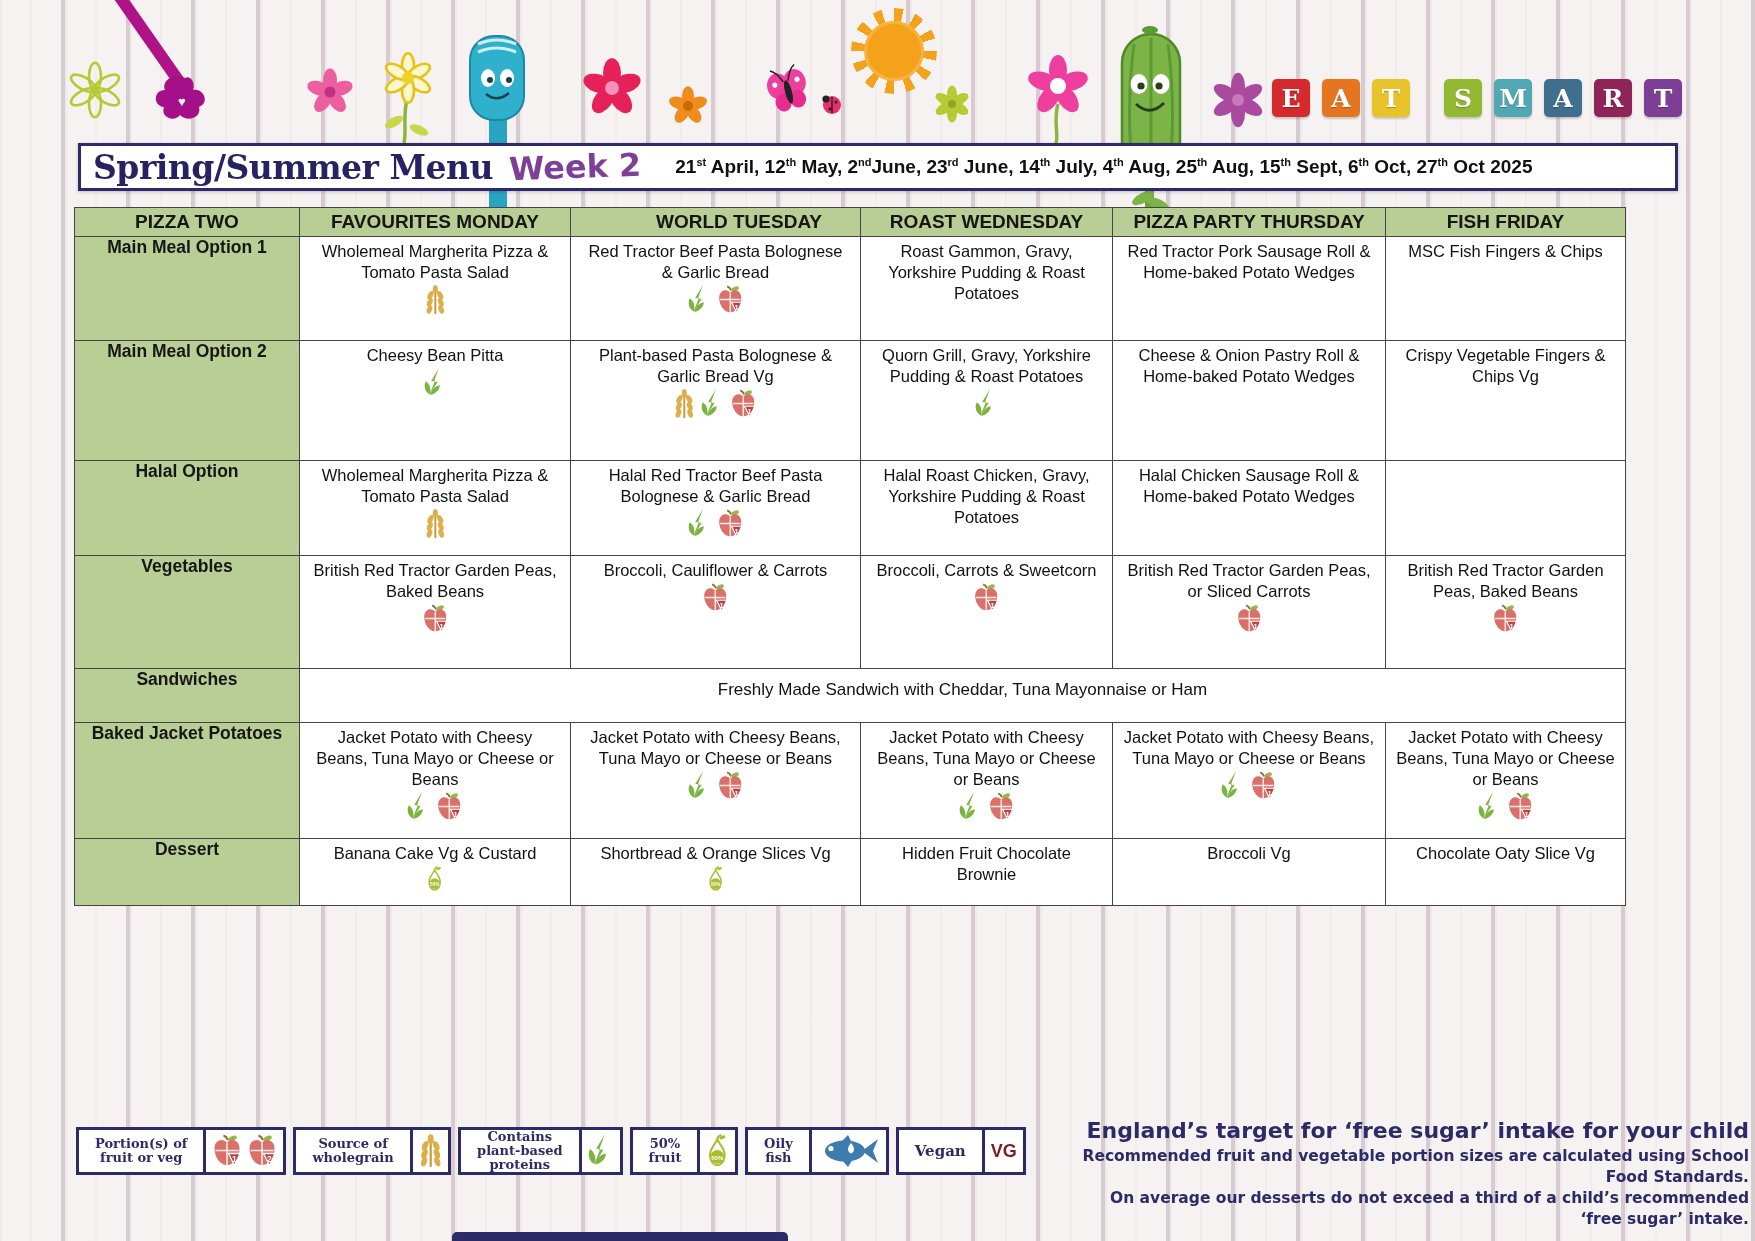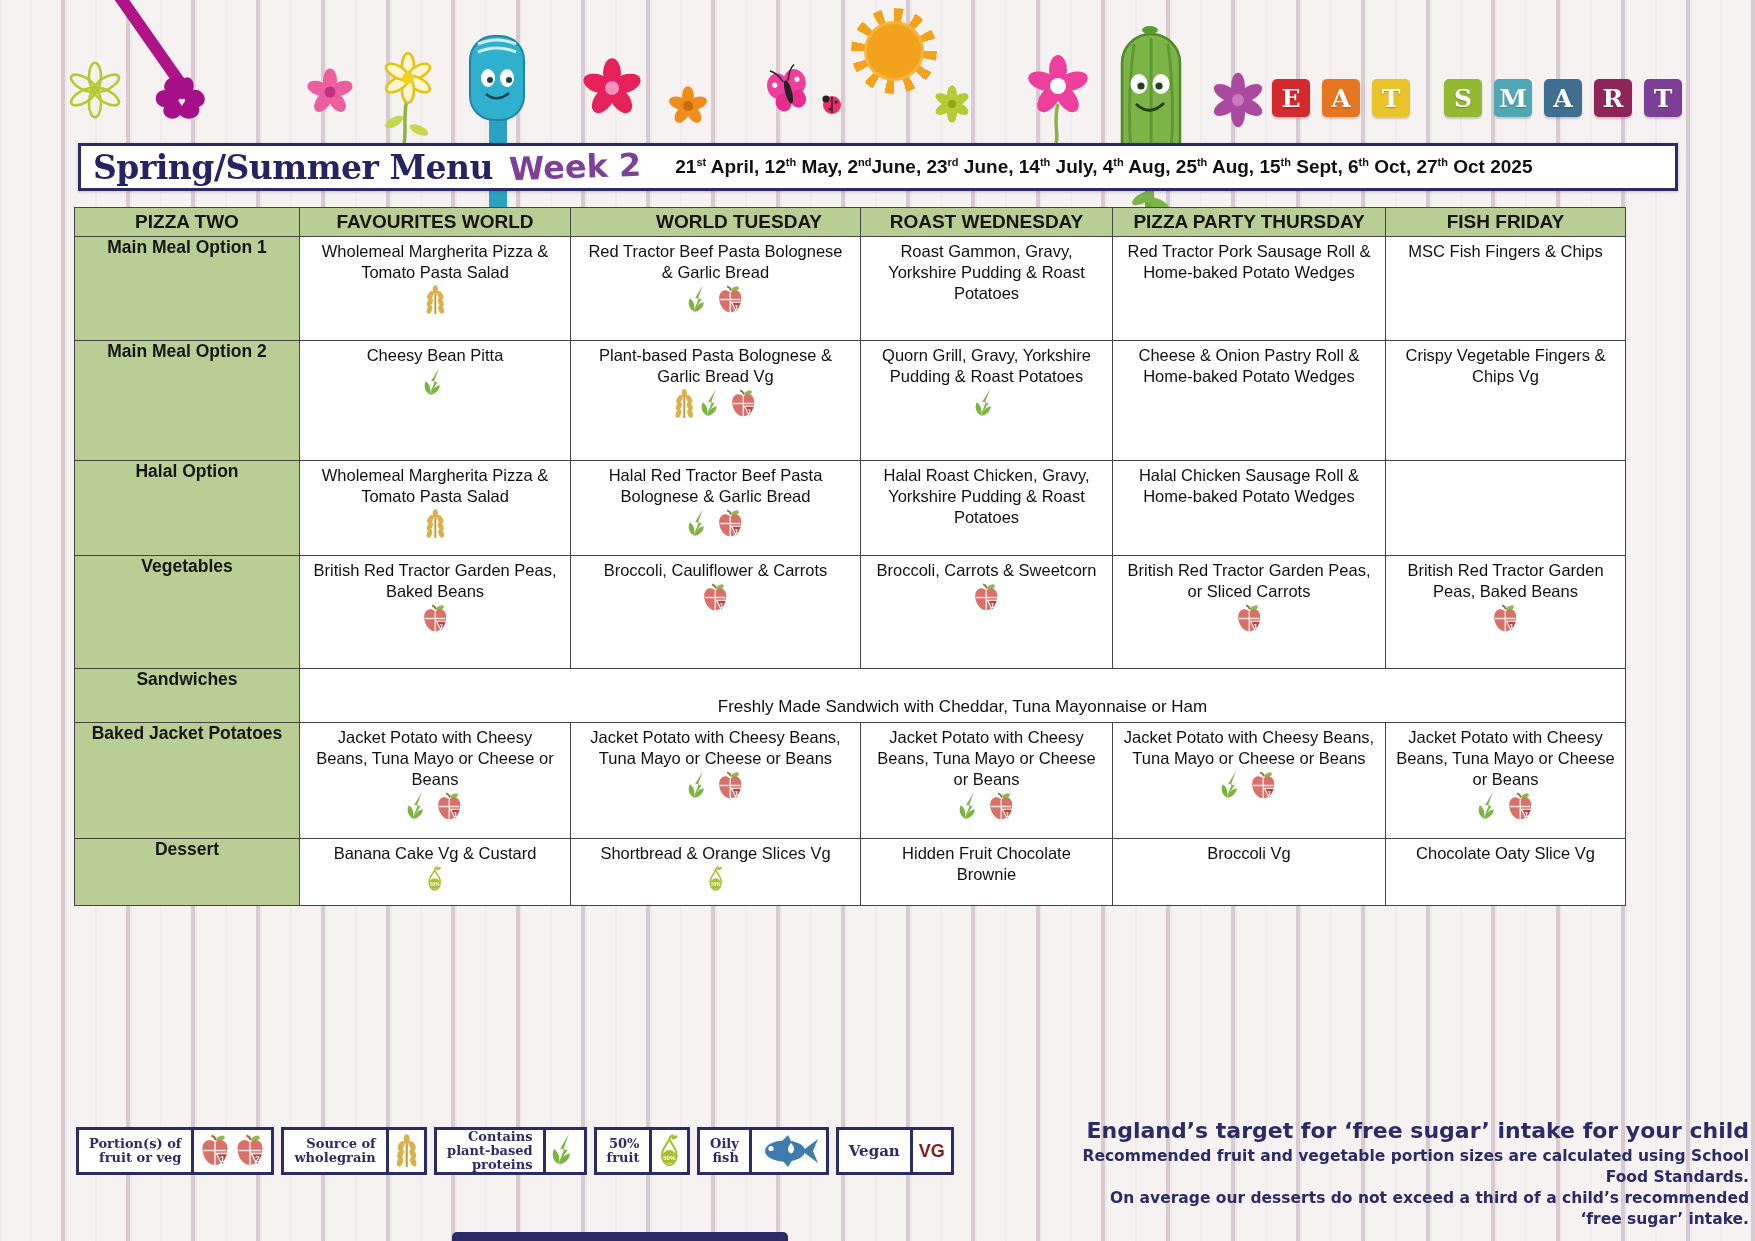--- a/index.html
+++ b/index.html
@@ -27,31 +27,31 @@
         box-shadow:0 1px 3px rgba(40,35,90,0.25);}
   .title-main{font-family:"DejaVu Serif",serif;font-weight:900;font-size:33px;color:#272262;margin-left:12px;letter-spacing:-0.5px;white-space:nowrap;}
   .title-week{font-family:"DejaVu Sans",sans-serif;font-weight:bold;font-size:32px;color:#7e3f99;margin-left:16px;transform:rotate(-2deg);white-space:nowrap;}
   .dates{margin-left:34px;font-size:19px;font-weight:bold;color:#101010;white-space:nowrap;}
   .dates sup{font-size:11px;}
   #menu-table{position:absolute;left:74px;top:207px;width:1551px;border-collapse:collapse;table-layout:fixed;z-index:5;}
   #menu-table th,#menu-table td{border:1.6px solid #454545;box-sizing:border-box;vertical-align:top;}
   #menu-table th{background:#b9ce94;font-size:19px;font-weight:bold;color:#161616;height:29px;vertical-align:middle;padding:0;}
   .label-cell{background:#b9ce94;font-weight:bold;font-size:17.5px;color:#161616;text-align:center;padding-top:0;}
   td.cell{background:#fff;text-align:center;padding:4px 10px 0;font-size:16.5px;line-height:21px;color:#111;}
-  td.span-cell{background:#fff;text-align:center;vertical-align:top;padding-top:28px;font-size:17px;color:#111;}
+  td.span-cell{background:#fff;text-align:center;vertical-align:top;padding-top:11px;font-size:17px;color:#111;}
   .row-0{height:104px}.row-1{height:120px}.row-2{height:95px}.row-3{height:113px}
   .row-4{height:54px}.row-5{height:116px}.row-6{height:67px}
   .cicons{display:flex;justify-content:center;align-items:flex-start;gap:6px;margin-top:2px;}
   .cicons .icon svg{height:30px;width:auto;display:block;}
   .row-6 .cicons .icon svg{height:26px;}
   .legend{position:absolute;left:76px;top:1127px;display:flex;gap:7px;height:48px;z-index:5;}
   .lbox{display:flex;border:3px solid #2d2a68;background:#fff;box-sizing:border-box;}
-  .llabel{display:flex;align-items:center;justify-content:center;text-align:right;
+  .llabel{display:flex;align-items:center;justify-content:center;text-align:center;
         font-family:"DejaVu Serif",serif;font-weight:bold;font-size:13px;line-height:1.1;color:#2d2a68;
-        padding:0 10px;border-right:3px solid #2d2a68;white-space:pre-line;}
+        padding:0 16px;border-right:3px solid #2d2a68;white-space:pre-line;}
   .lbox:last-child .llabel{font-size:15px;}
   .licons{display:flex;align-items:center;justify-content:center;gap:5px;padding:0 6px;}
   .licons .icon svg{height:34px;width:auto;display:block;}
   .licons .vg{font-size:18px;font-weight:bold;color:#7f1d1d;font-family:"Liberation Sans",sans-serif;}
   .footnote{position:absolute;right:6px;top:1118px;width:680px;text-align:right;color:#2d2a68;font-family:"DejaVu Sans",sans-serif;z-index:5;}
   .fn1{font-size:22px;font-weight:bold;margin-bottom:3px;}
   .fn2{font-size:15.5px;font-weight:bold;line-height:21px;}
   .bottomstrip{position:absolute;left:452px;top:1232px;width:336px;height:9px;background:#2d2a68;border-radius:5px 5px 0 0;z-index:4;}
 </style>
 </head>
@@ -188,21 +188,21 @@
 <div class="titlebar">
   <span class="title-main">Spring/Summer Menu</span>
   <span class="title-week">Week 2</span>
   <span class="dates" id="dates"><span>21</span><sup>st</sup><span> April, </span><span>12</span><sup>th</sup><span> May, </span><span>2</span><sup>nd</sup><span>June, </span><span>23</span><sup>rd</sup><span> June, </span><span>14</span><sup>th</sup><span> July, </span><span>4</span><sup>th</sup><span> Aug, </span><span>25</span><sup>th</sup><span> Aug, </span><span>15</span><sup>th</sup><span> Sept, </span><span>6</span><sup>th</sup><span> Oct, </span><span>27</span><sup>th</sup><span> Oct  2025</span></span>
 </div>
 
 <table id="menu-table">
   <thead>
       <tr class="hdr" id="hdr-row">
         <th style="width: 225px;">PIZZA TWO</th>
-        <th style="width: 271px;">FAVOURITES WORLD</th>
+        <th style="width: 271px;">FAVOURITES MONDAY</th>
         <th style="width: 290px; padding-left: 47px;">WORLD TUESDAY</th>
         <th style="width: 252px;">ROAST WEDNESDAY</th>
         <th style="width: 273px;">PIZZA PARTY THURSDAY</th>
         <th style="width: 240px;">FISH FRIDAY</th>
       </tr>
     </thead>
   <tbody id="menu-body">
       <tr class="row-0">
         <td class="label-cell">Main Meal Option 1</td>
         <td class="cell">

